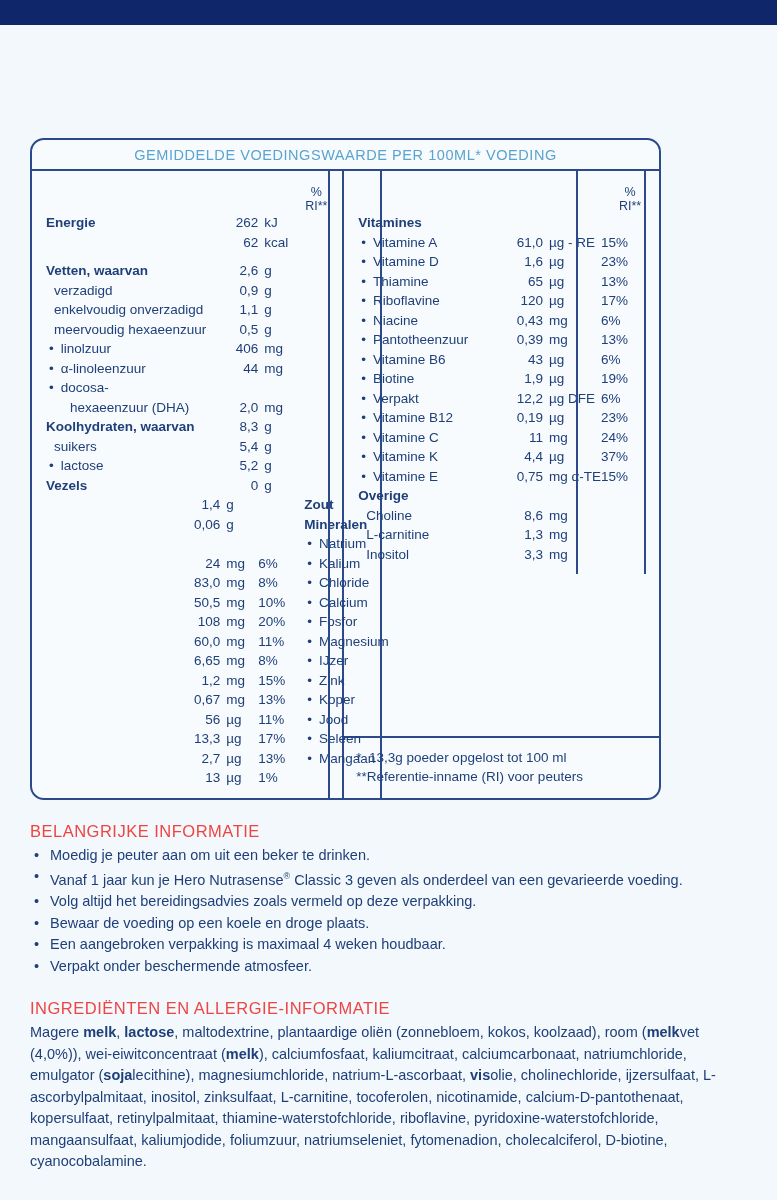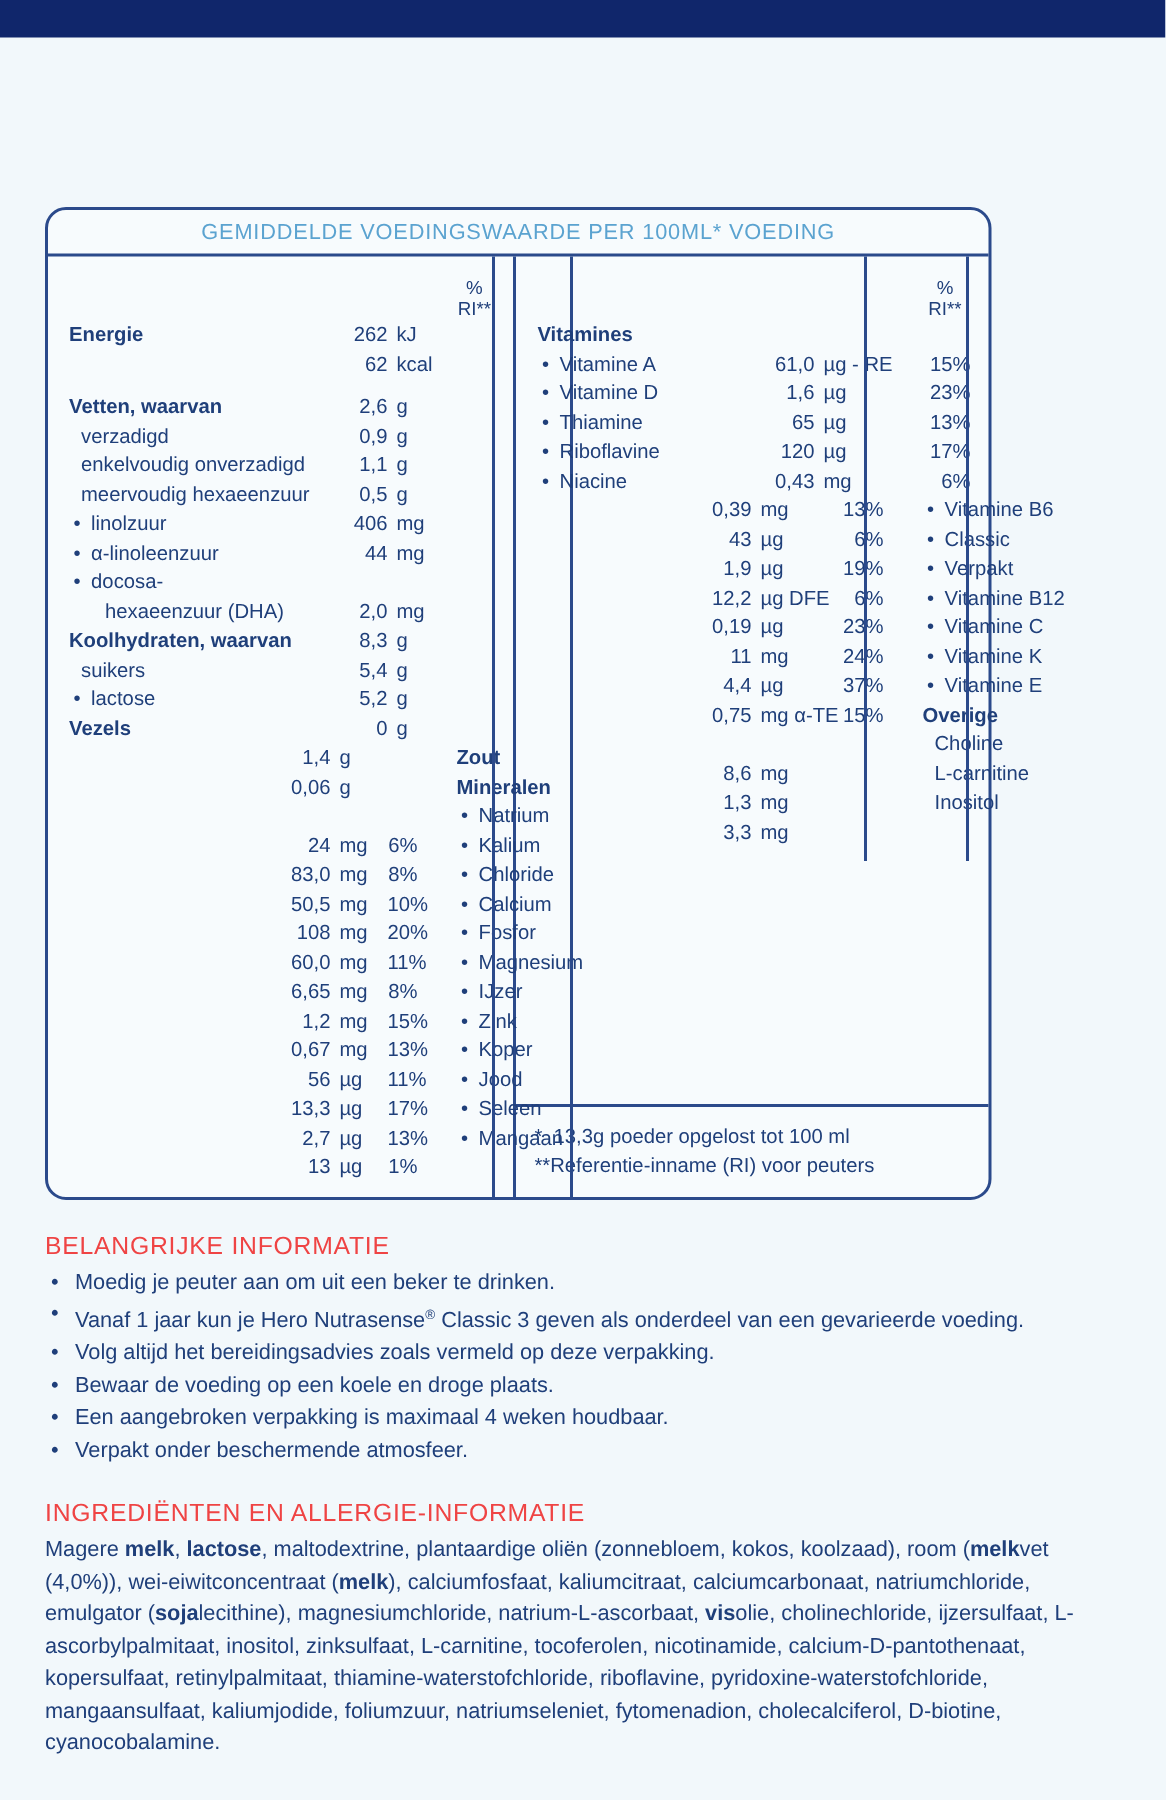--- a/index.html
+++ b/index.html
@@ -49,21 +49,21 @@
     grid-column:4;
     text-align:center;
     font-size:12.5px;
     line-height:14px;
     padding-top:6px;
     white-space:pre-line;
   }
   .c-name{padding-left:14px;white-space:pre;}
   .c-val{text-align:right;white-space:pre;}
   .c-unit{padding-left:6px;white-space:pre;}
-  .c-ri{text-align:right;padding-right:12px;white-space:pre;}
+  .c-ri{text-align:left;padding-right:12px;white-space:pre;}
 
   .bold{font-weight:bold;}
   .ind1{padding-left:22px;}
   .ind2{padding-left:24px;}
   .ind2:before{content:"\2022";position:relative;left:-7px;}
   .ind3{padding-left:38px;}
 
   .spacer-row{grid-column:1 / -1;height:9px;}
 
   
@@ -272,28 +272,29 @@
               <div class="c-unit">µg</div>
               <div class="c-ri">13%</div>
               <div class="c-name ind2">Riboflavine</div>
               <div class="c-val">120</div>
               <div class="c-unit">µg</div>
               <div class="c-ri">17%</div>
               <div class="c-name ind2">Niacine</div>
               <div class="c-val">0,43</div>
               <div class="c-unit">mg</div>
               <div class="c-ri">6%</div>
+              <div class="c-name ind2">Pantotheenzuur</div>
               <div class="c-val">0,39</div>
               <div class="c-unit">mg</div>
               <div class="c-ri">13%</div>
               <div class="c-name ind2">Vitamine B6</div>
               <div class="c-val">43</div>
               <div class="c-unit">µg</div>
               <div class="c-ri">6%</div>
-              <div class="c-name ind2">Classic</div>
+              <div class="c-name ind2">Biotine</div>
               <div class="c-val">1,9</div>
               <div class="c-unit">µg</div>
               <div class="c-ri">19%</div>
               <div class="c-name ind2">Verpakt</div>
               <div class="c-val">12,2</div>
               <div class="c-unit">µg DFE</div>
               <div class="c-ri">6%</div>
               <div class="c-name ind2">Vitamine B12</div>
               <div class="c-val">0,19</div>
               <div class="c-unit">µg</div>

